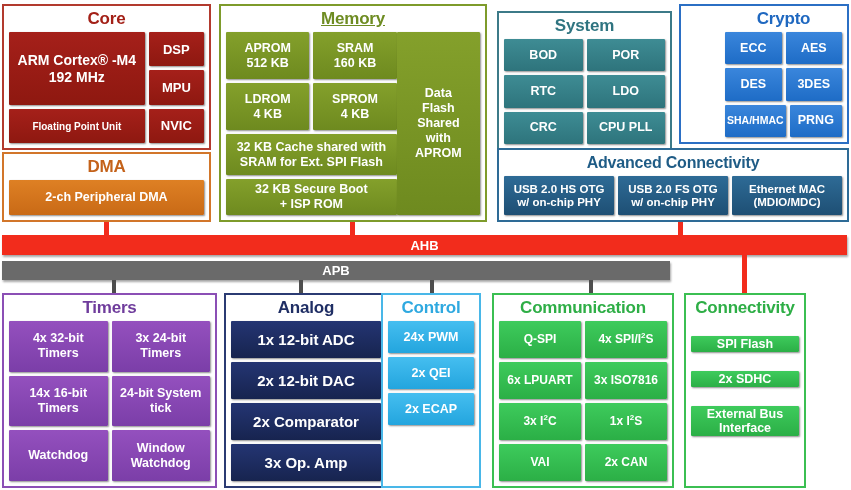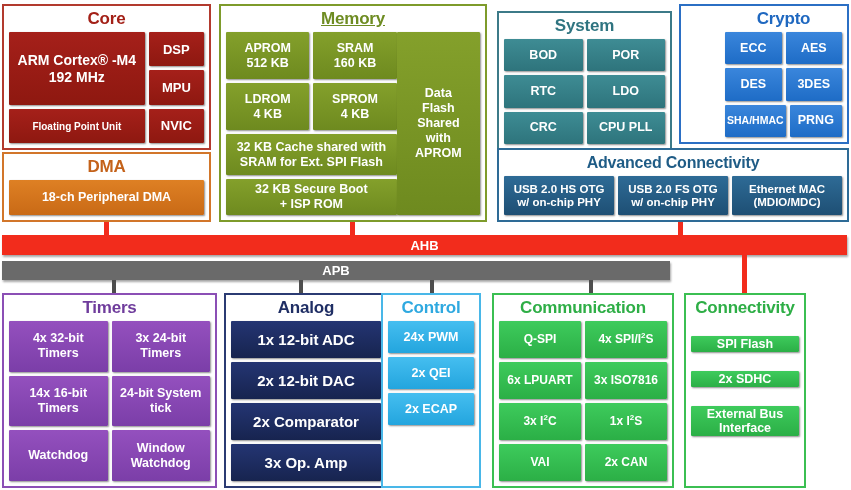--- a/index.html
+++ b/index.html
@@ -156,21 +156,21 @@
         <div class="blk core-blk" id="core-mpu">MPU</div>
         <div class="blk core-blk" id="core-nvic">NVIC</div>
       </div>
     </div>
   </div>
 
   <div class="panel" id="dma">
     <div class="panel-title">DMA</div>
     <div class="rows">
       <div class="row" style="flex:1">
-        <div class="blk dma-blk">18-ch Peripheral DMA</div>
+        <div class="blk dma-blk">2-ch Peripheral DMA</div>
       </div>
     </div>
   </div>
 
   <div class="panel" id="memory">
     <div class="panel-title">Memory</div>
     <div id="mem-body">
       <div id="mem-left">
         <div class="row" id="mem-r1">
           <div class="blk mem-blk">

